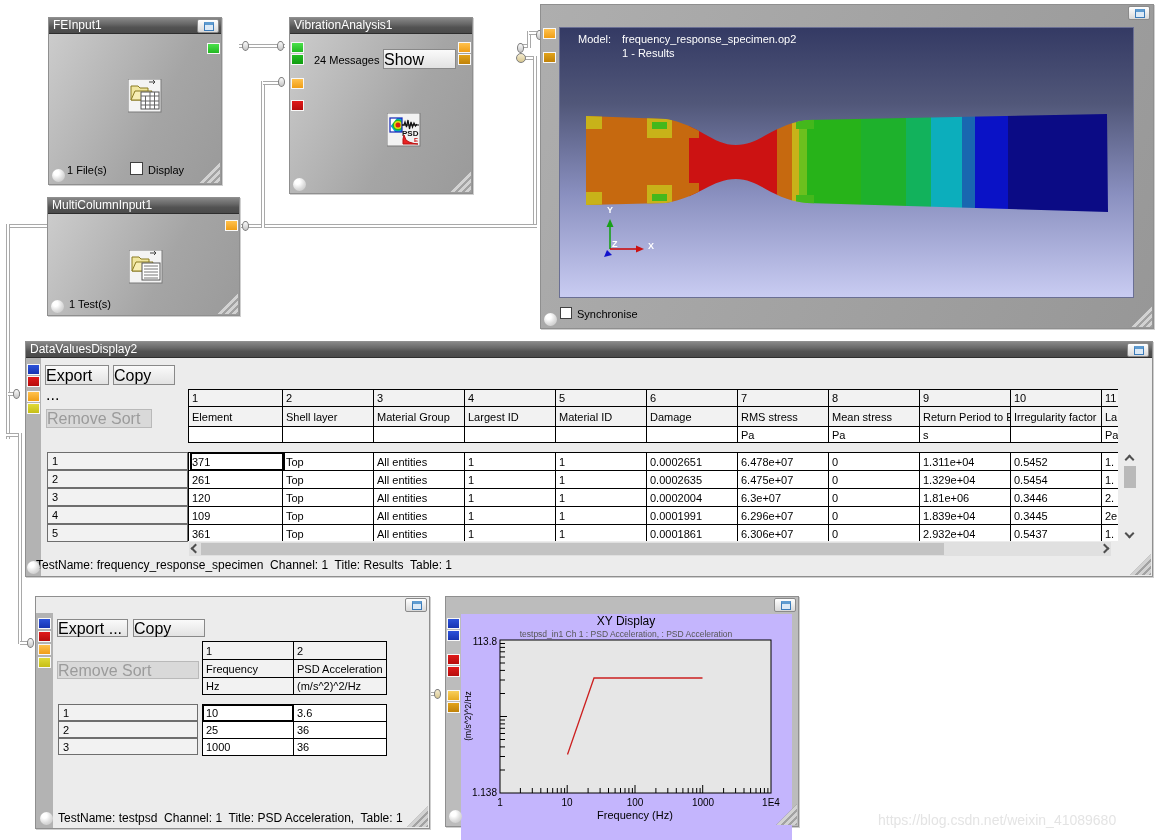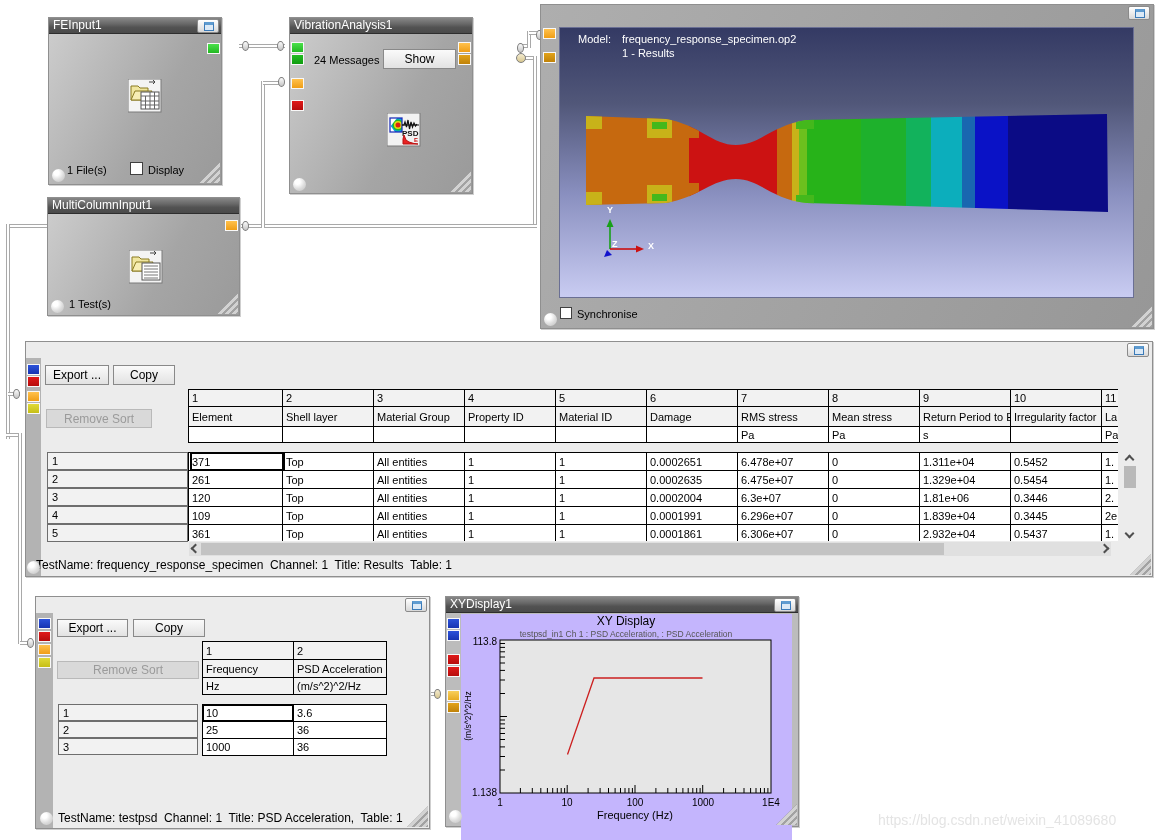--- a/index.html
+++ b/index.html
@@ -7,21 +7,21 @@
 .win{position:absolute;border:1px solid #8f8f8f;box-shadow:1px 1px 0 #cfcfcf}
 .tbar{position:absolute;left:0;top:0;right:0;height:16px;background:linear-gradient(#878787,#686868 40%,#525252 62%,#4a4a4a);color:#fff;font-size:12px;line-height:15px;padding-left:4px;white-space:nowrap;border-bottom:1px solid #2e2e2e}
 .tbtn{position:absolute;width:22px;height:14px;background:linear-gradient(#ffffff,#d8d8d8);border:1px solid #8a8a8a;border-radius:2px}
 .tbtn b{position:absolute;left:6px;top:2px;width:10px;height:9px;border:1px solid #3a7ab8;background:#dbe9f6;border-top:3px solid #5e9bd0}
 .sq{position:absolute;width:13px;height:11px;border:1px solid #f8f8f8}
 .oval{position:absolute;width:7px;height:10px;border-radius:50%;background:linear-gradient(#fbfbfb,#c6c6c6);border:1px solid #7e7e7e}
 .dot{position:absolute;width:13px;height:13px;border-radius:50%;background:radial-gradient(circle at 35% 30%,#ffffff 20%,#dedede 55%,#bdbdbd)}
 .rsz{position:absolute;width:21px;height:21px;clip-path:polygon(100% 0,100% 100%,0 100%);background:repeating-linear-gradient(135deg,#d2d2d2 0 3px,#a2a2a2 3px 5px)}
 .hline{position:absolute;height:4px;border-top:1px solid #a9a9a9;border-bottom:1px solid #a9a9a9;background:#fff}
 .vline{position:absolute;width:4px;border-left:1px solid #a9a9a9;border-right:1px solid #a9a9a9;background:#fff}
-.btn{position:absolute;background:linear-gradient(#fafafa,#e2e2e2);border:1px solid #898989;font-size:12px;text-align:center;color:#000}
+.btn{position:absolute;background:linear-gradient(#fafafa,#e2e2e2);border:1px solid #898989;font-size:16px;color:#000}
 .cb{position:absolute;width:13px;height:13px;background:#fff;border:1px solid #404040}
 .chev{position:absolute;width:7px;height:7px;border-left:2px solid #4f4f4f;border-top:2px solid #4f4f4f}
 .nodebody{position:absolute;left:0;top:16px;right:0;bottom:0;background:linear-gradient(118deg,#cccccc,#a5a5a5 60%,#9a9a9a)}
 .lbl{position:absolute;font-size:11px;color:#000;white-space:nowrap}
 .w12{font-size:12px}
 .tbl{position:absolute;border-collapse:collapse;table-layout:fixed;font-size:11px;color:#000}
 .tbl td{border:1px solid #000;padding:0 0 0 3px;overflow:hidden;white-space:nowrap;background:#fff;vertical-align:middle}
 .tbl .h td{background:#f2f2f2}
 .rowhdr{position:absolute;font-size:11px}
 .rowhdr div{position:absolute;left:0;right:0;background:#f2f2f2;border:1px solid #6e6e6e;padding-left:4px}
@@ -212,20 +212,21 @@
       </g>
     </svg>
   </div>
   <div class="cb" style="left:19px;top:302px;width:12px;height:12px"></div>
   <div class="lbl" style="left:36px;top:303px">Synchronise</div>
   <div class="dot" style="left:3px;bottom:2px"></div>
   <div class="rsz" style="right:1px;bottom:1px"></div>
 </div>
 
 <div class="win" id="dvd2" style="left:25px;top:341px;width:1128px;height:236px;background:#ececec">
+  <div class="tbar">DataValuesDisplay2</div>
   <div class="abs" style="left:0;top:16px;width:15px;bottom:0;background:#b3b3b3"></div>
   <div class="tbtn" style="right:3px;top:1px">
         <b></b>
       </div>
   <div class="sq bl" style="left:1px;top:22px"></div>
   <div class="sq rd" style="left:1px;top:34px"></div>
   <div class="sq or" style="left:1px;top:49px"></div>
   <div class="sq yl" style="left:1px;top:61px"></div>
   <div class="btn" style="left:19px;top:23px;width:64px;height:20px;line-height:19px">Export ...</div>
   <div class="btn" style="left:87px;top:23px;width:62px;height:20px;line-height:19px">Copy</div>
@@ -257,21 +258,21 @@
               <td>7</td>
               <td>8</td>
               <td>9</td>
               <td>10</td>
               <td>11</td>
             </tr>
       <tr class="h" style="height:20px">
               <td>Element</td>
               <td>Shell layer</td>
               <td>Material Group</td>
-              <td>Property ID</td>
+              <td>Largest ID</td>
               <td>Material ID</td>
               <td>Damage</td>
               <td>RMS stress</td>
               <td>Mean stress</td>
               <td>Return Period to Exceed</td>
               <td>Irregularity factor</td>
               <td>Largest cycle</td>
             </tr>
       <tr style="height:16px">
               <td></td>
@@ -457,21 +458,20 @@
           </tr>
   </tbody>
       </table>
   <div class="abs" style="left:166px;top:107px;width:92px;height:18px;border:2px solid #000"></div>
   <div class="lbl w12" style="left:22px;top:214px">TestName: testpsd&nbsp; Channel: 1&nbsp; Title: PSD Acceleration,&nbsp; Table: 1</div>
   <div class="dot" style="left:4px;bottom:3px"></div>
   <div class="rsz" style="right:1px;bottom:1px"></div>
 </div>
 
 <div class="win" id="xyd" style="left:445px;top:596px;width:354px;height:231px;background:#bcbcbc">
-  <div class="tbar">XYDisplay1</div>
   <div class="tbtn" style="right:2px;top:1px">
         <b></b>
       </div>
   <div class="sq bl" style="left:1px;top:21px"></div>
   <div class="sq bl" style="left:1px;top:33px"></div>
   <div class="sq rd" style="left:1px;top:57px"></div>
   <div class="sq rd" style="left:1px;top:69px"></div>
   <div class="sq yx" style="left:1px;top:93px"></div>
   <div class="sq od" style="left:1px;top:105px"></div>
   <div class="abs" style="left:15px;top:17px;width:331px;height:264px;background:#c4b5fd">

